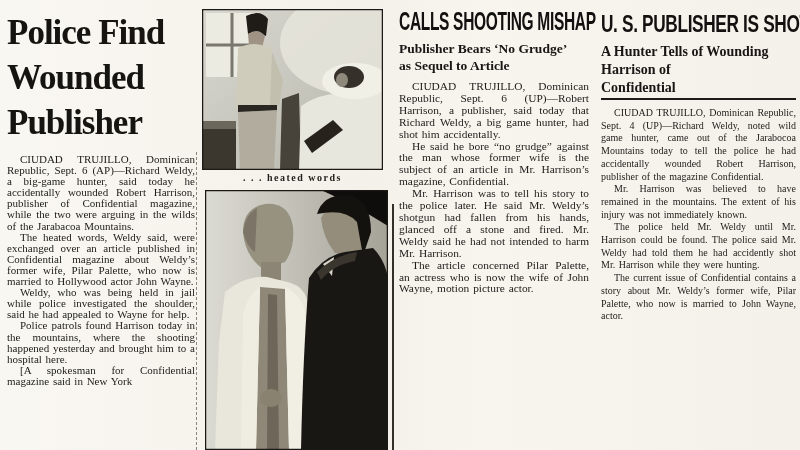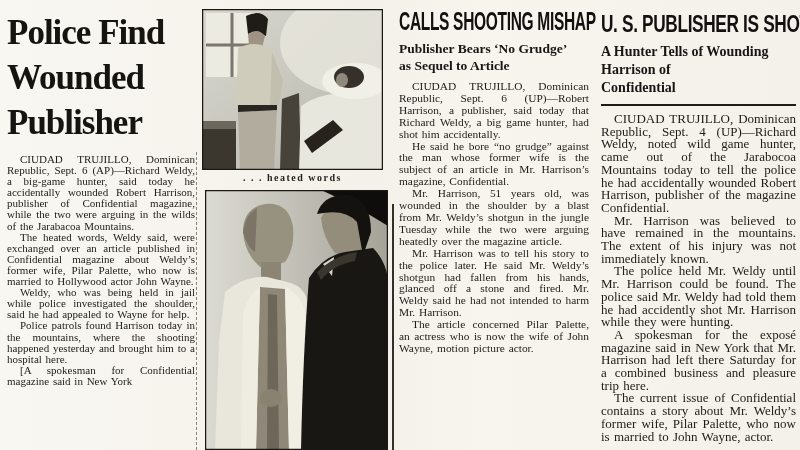--- a/index.html
+++ b/index.html
@@ -44,22 +44,22 @@
   
   .col-mishap{left:399px;top:7px;width:190px;}
   .col-mishap .hl-sans{font-size:25px;transform:scaleX(.62);}
   .col-mishap .subtitle{font-size:13.5px;line-height:17px;}
   .col-mishap .bodytext{font-size:11.4px;line-height:11.9px;}
 
   
   .col-shot{left:601px;top:10px;width:195px;}
   .col-shot .hl-sans{font-size:24px;transform:scaleX(.72);}
   .col-shot .subtitle{font-size:14px;line-height:18px;margin-top:4px;}
-  .col-shot .bodytext{font-size:13px;line-height:12.7px;}
-  .u{border-bottom:2px solid #1d1c1a;padding-bottom:7px;}
+  .col-shot .bodytext{font-size:10px;line-height:12.7px;}
+  .u{border-bottom:2px solid #1d1c1a;padding-bottom:1px;}
 </style>
 </head>
 <body>
 
 <div class="page">
 
   <section class="col col-left">
     <h1 class="hl-serif">
       <span>Police Find</span>
       <span>Wounded</span>
@@ -148,39 +148,37 @@
     <div class="hl-sans-wrap">
       <span class="hl-sans">CALLS SHOOTING MISHAP</span>
     </div>
     <div class="subtitle">
       <span>Publisher Bears ‘No Grudge’</span>
       <span>as Sequel to Article</span>
     </div>
     <div class="bodytext">
       <p>CIUDAD TRUJILLO, Dominican Republic, Sept. 6 (UP)—Robert Harrison, a publisher, said today that Richard Weldy, a big game hunter, had shot him accidentally.</p>
       <p>He said he bore “no grudge” against the man whose former wife is the subject of an article in Mr. Harrison’s magazine, Confidential.</p>
-      <p>Mr. Harrison, 51 years old, was wounded in the shoulder by a blast from Mr. Weldy’s shotgun in the jungle Tuesday while the two were arguing heatedly over the magazine article.</p>
       <p>Mr. Harrison was to tell his story to the police later. He said Mr. Weldy’s shotgun had fallen from his hands, glanced off a stone and fired. Mr. Weldy said he had not intended to harm Mr. Harrison.</p>
       <p>The article concerned Pilar Palette, an actress who is now the wife of John Wayne, motion picture actor.</p>
     </div>
   </section>
 
   <section class="col col-shot">
     <div class="hl-sans-wrap">
       <span class="hl-sans">U. S. PUBLISHER IS SHOT</span>
     </div>
     <div class="subtitle">
       <span>A Hunter Tells of Wounding</span>
       <span>
           <span>Harrison of </span>
           <span class="u">Confidential</span>
         </span>
     </div>
     <div class="bodytext">
       <p>CIUDAD TRUJILLO, Dominican Republic, Sept. 4 (UP)—Richard Weldy, noted wild game hunter, came out of the Jarabocoa Mountains today to tell the police he had accidentally wounded Robert Harrison, publisher of the magazine Confidential.</p>
       <p>Mr. Harrison was believed to have remained in the mountains. The extent of his injury was not immediately known.</p>
       <p>The police held Mr. Weldy until Mr. Harrison could be found. The police said Mr. Weldy had told them he had accidently shot Mr. Harrison while they were hunting.</p>
-      <p>A spokesman for the exposé magazine said in New York that Mr. Harrison had left there Saturday for a combined business and pleasure trip here.</p>
       <p>The current issue of Confidential contains a story about Mr. Weldy’s former wife, Pilar Palette, who now is married to John Wayne, actor.</p>
     </div>
   </section>
 
 </div>
 
 </body></html>

